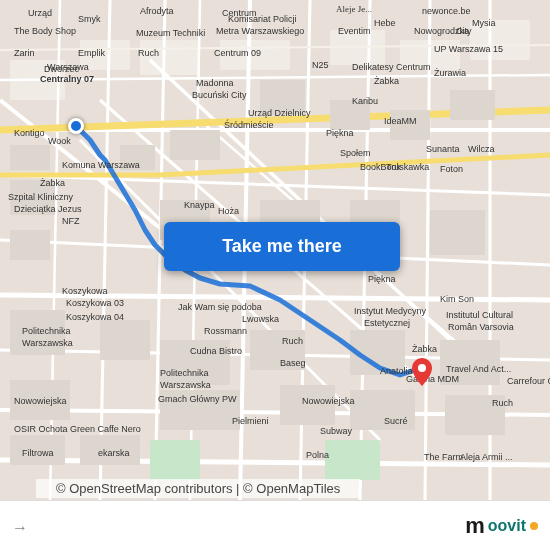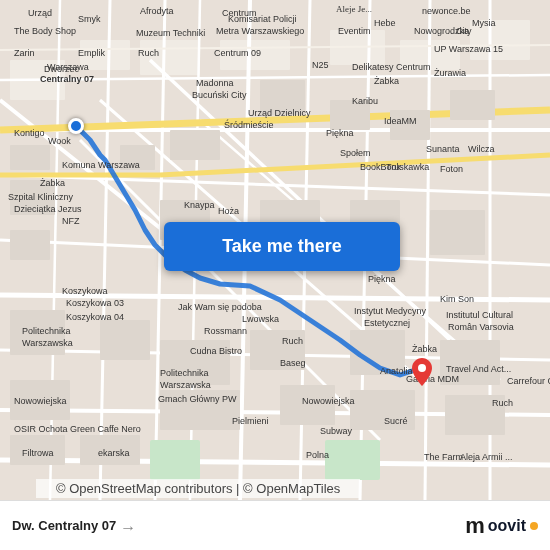--- a/index.html
+++ b/index.html
@@ -142,21 +142,21 @@
 
     .moovit-m {
       font-size: 22px;
       font-weight: bold;
       color: #1a1a1a;
     }
 
     .moovit-text {
       font-size: 16px;
       font-weight: bold;
-      color: #0f172a;
+      color: #0f766e;
     }
 
     .moovit-dot {
       width: 8px;
       height: 8px;
       background: #f5a623;
       border-radius: 50%;
       display: inline-block;
       margin-left: 1px;
     }
@@ -355,21 +355,20 @@
     </svg>
   </div>
 
   <button id="take-me-there-btn">Take me there</button>
 
   <div id="attribution">© OpenStreetMap contributors | © OpenMapTiles</div>
 </div>
 
 <div id="bottom-bar">
   <div id="bottom-left">
-    <div class="station-text">Dw. Centralny 07</div>
     <span class="arrow-right">→</span>
   </div>
   <div id="bottom-right">
     <div class="moovit-logo">
       <span class="moovit-m">m</span>
       <span class="moovit-text">oovit</span>
       <span class="moovit-dot"></span>
     </div>
   </div>
 </div>

